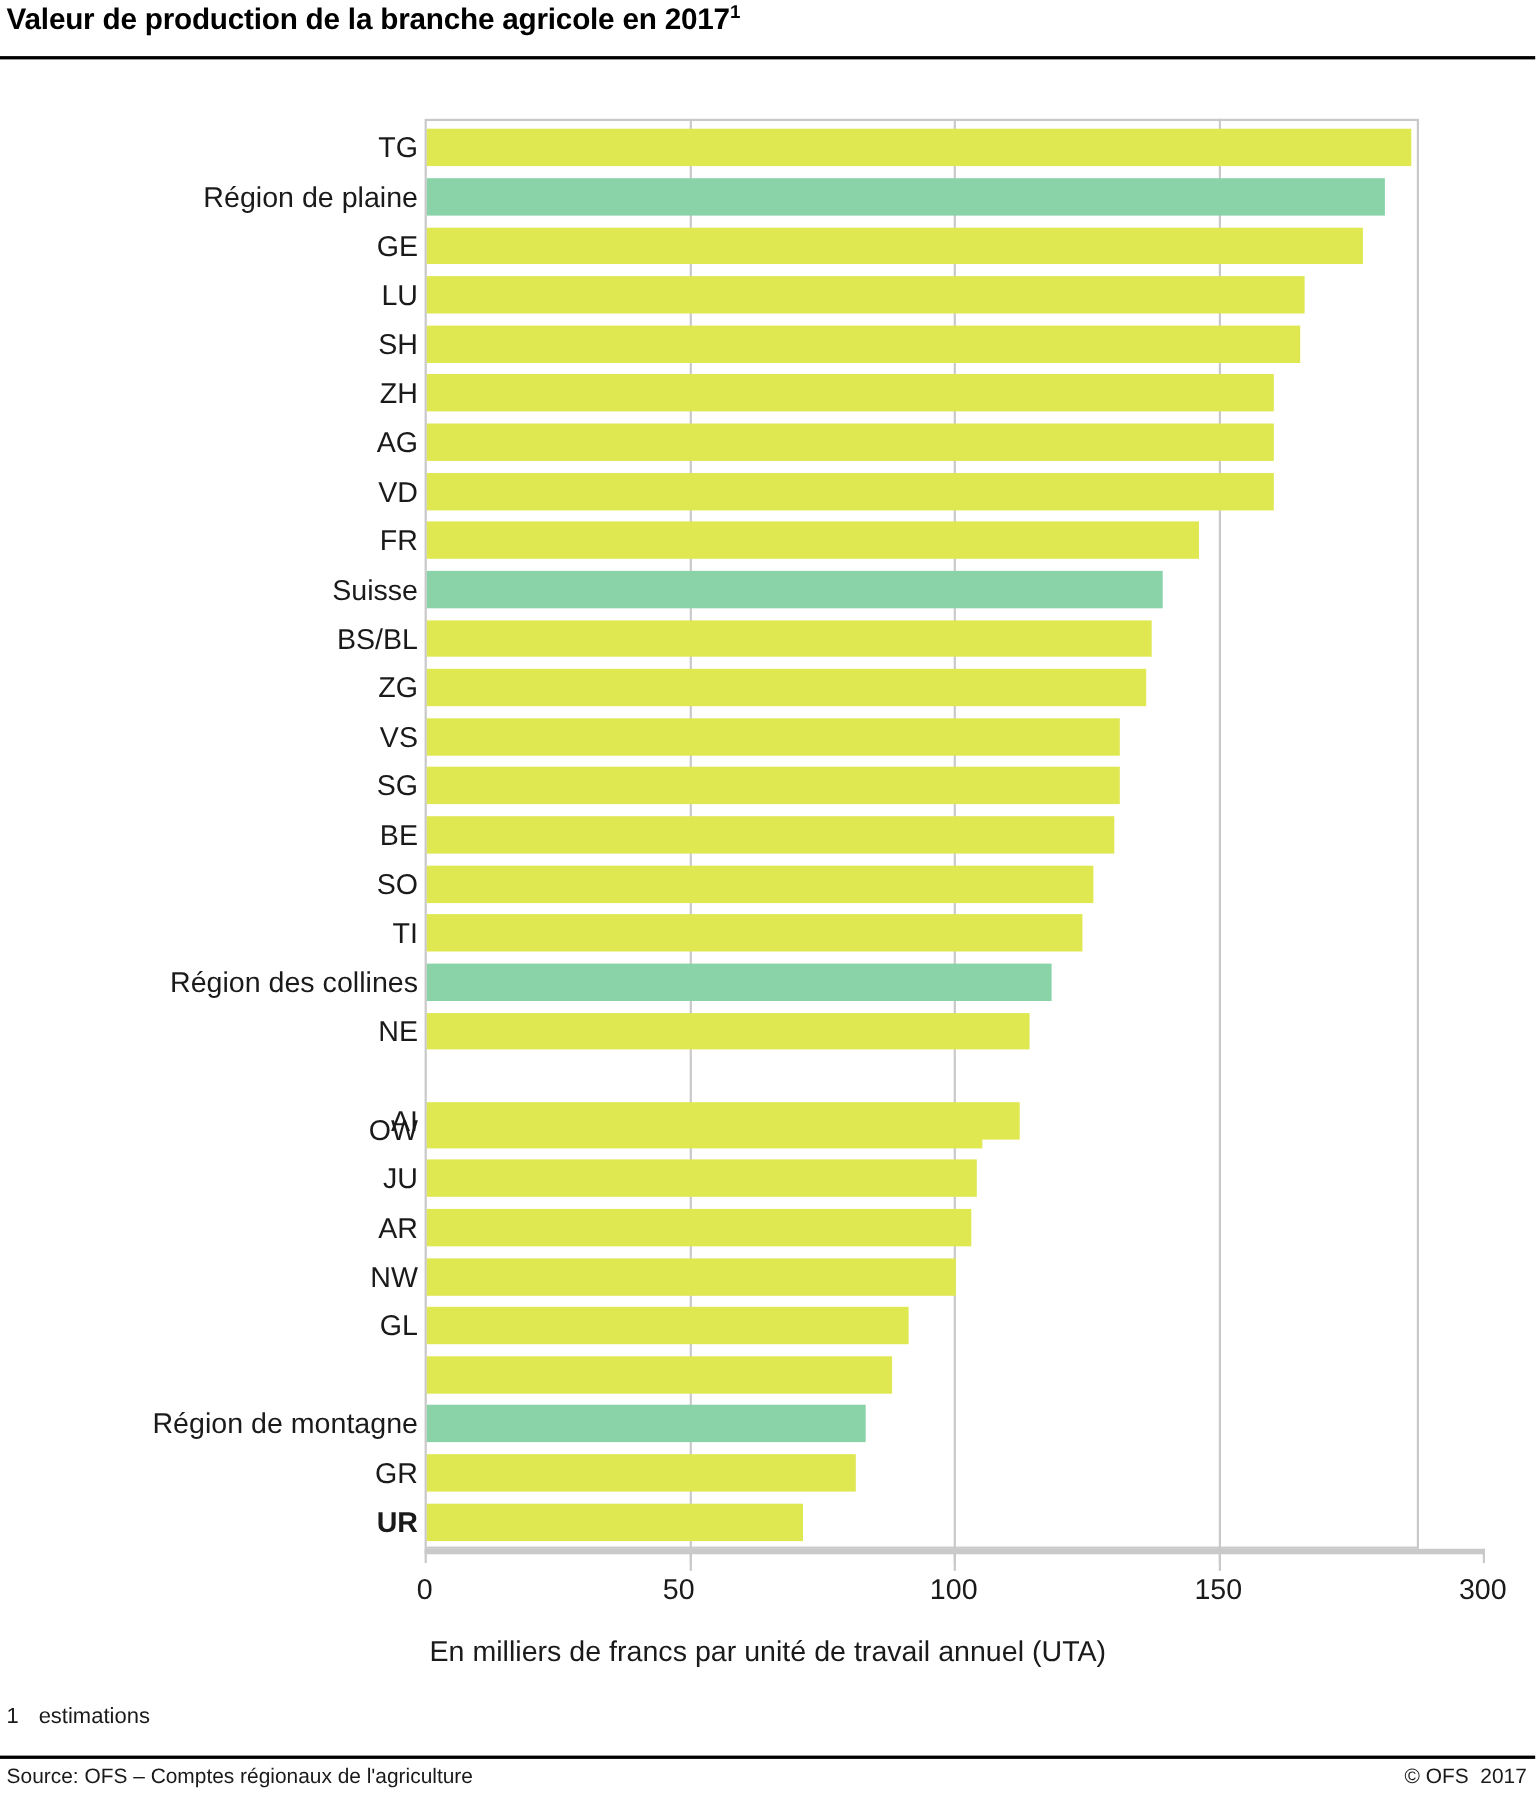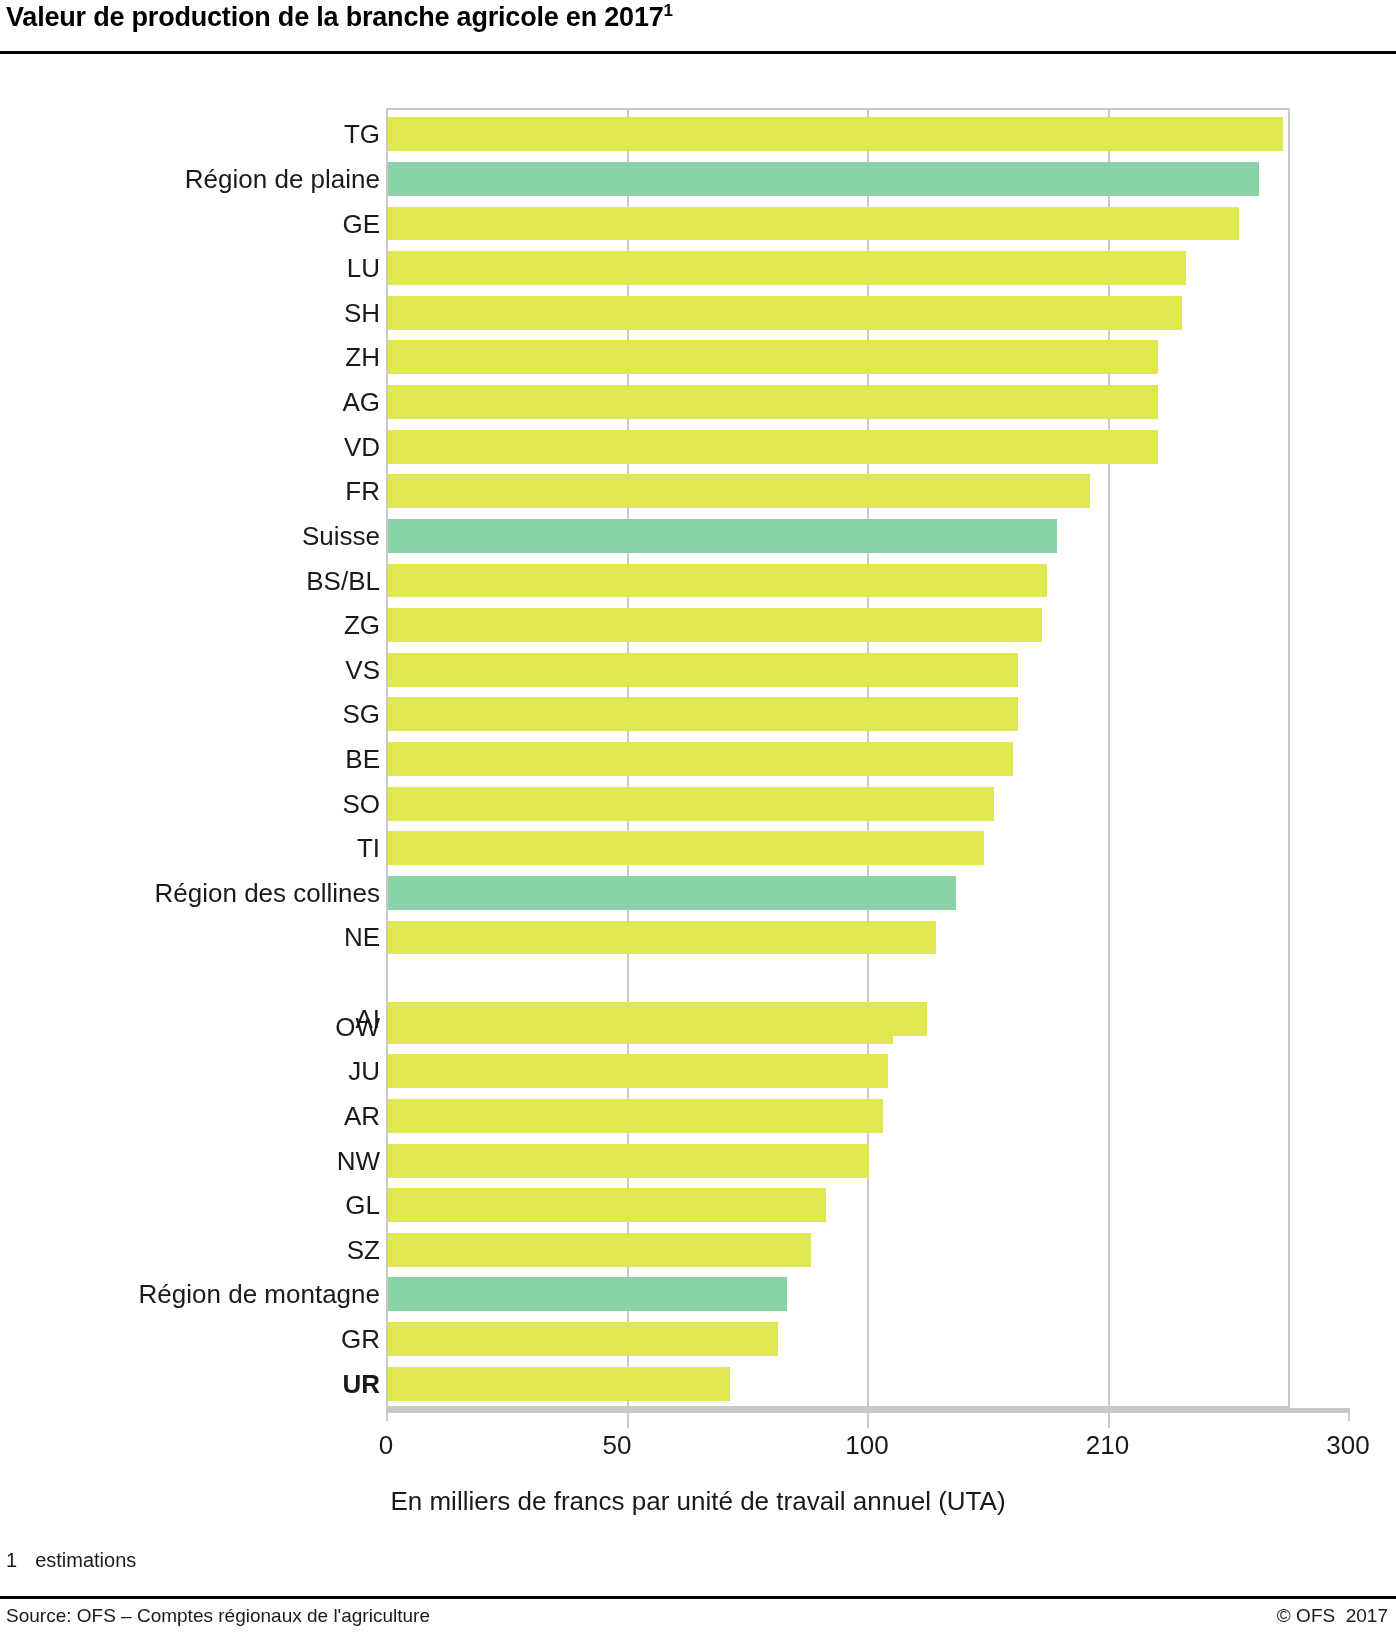--- a/index.html
+++ b/index.html
@@ -276,21 +276,20 @@
         </div>
         <div class="row" style="top: 1030.28px; height: 44.6207px;">
           <div class="row-label" style="top: 9.31034px;">NW</div>
           <div class="bar cat" title="NW: 100" style="width: 481px; height: 33.9117px; top: 5.35448px; background: rgb(223, 232, 81);"></div>
         </div>
         <div class="row" style="top: 1074.9px; height: 44.6207px;">
           <div class="row-label" style="top: 9.31034px;">GL</div>
           <div class="bar cat" title="GL: 91" style="width: 437.71px; height: 33.9117px; top: 5.35448px; background: rgb(223, 232, 81);"></div>
         </div>
         <div class="row" style="top: 1119.52px; height: 44.6207px;">
-          <div class="row-label" style="top: 9.31034px;">SZ</div>
           <div class="bar cat" title="SZ: 88" style="width: 423.28px; height: 33.9117px; top: 5.35448px; background: rgb(223, 232, 81);"></div>
         </div>
         <div class="row" style="top: 1164.14px; height: 44.6207px;">
           <div class="row-label" style="top: 9.31034px;">Région de montagne</div>
           <div class="bar agg" title="Région de montagne: 83" style="width: 399.23px; height: 33.9117px; top: 5.35448px; background: rgb(138, 211, 169);"></div>
         </div>
         <div class="row" style="top: 1208.76px; height: 44.6207px;">
           <div class="row-label" style="top: 9.31034px;">GR</div>
           <div class="bar cat" title="GR: 81" style="width: 389.61px; height: 33.9117px; top: 5.35448px; background: rgb(223, 232, 81);"></div>
         </div>
@@ -301,21 +300,21 @@
       </div>
     <div class="xaxis-line"></div>
     <div id="xticks">
         <div class="xtick" style="left: 386px;"></div>
         <div class="xtick-label" style="left: 386px;">0</div>
         <div class="xtick" style="left: 626.5px;"></div>
         <div class="xtick-label" style="left: 617px; text-align: right;">50</div>
         <div class="xtick" style="left: 867px;"></div>
         <div class="xtick-label" style="left: 867px;">100</div>
         <div class="xtick" style="left: 1107.5px;"></div>
-        <div class="xtick-label" style="left: 1107.5px;">210</div>
+        <div class="xtick-label" style="left: 1107.5px;">150</div>
         <div class="xtick" style="left: 1348px;"></div>
         <div class="xtick-label" style="left: 1348px;">300</div>
       </div>
     <div class="axis-caption">En milliers de francs par unité de travail annuel (UTA)</div>
   </div>
 
   <div class="footnote">
     <span class="fn-num">1</span><span>estimations</span>
   </div>
 

